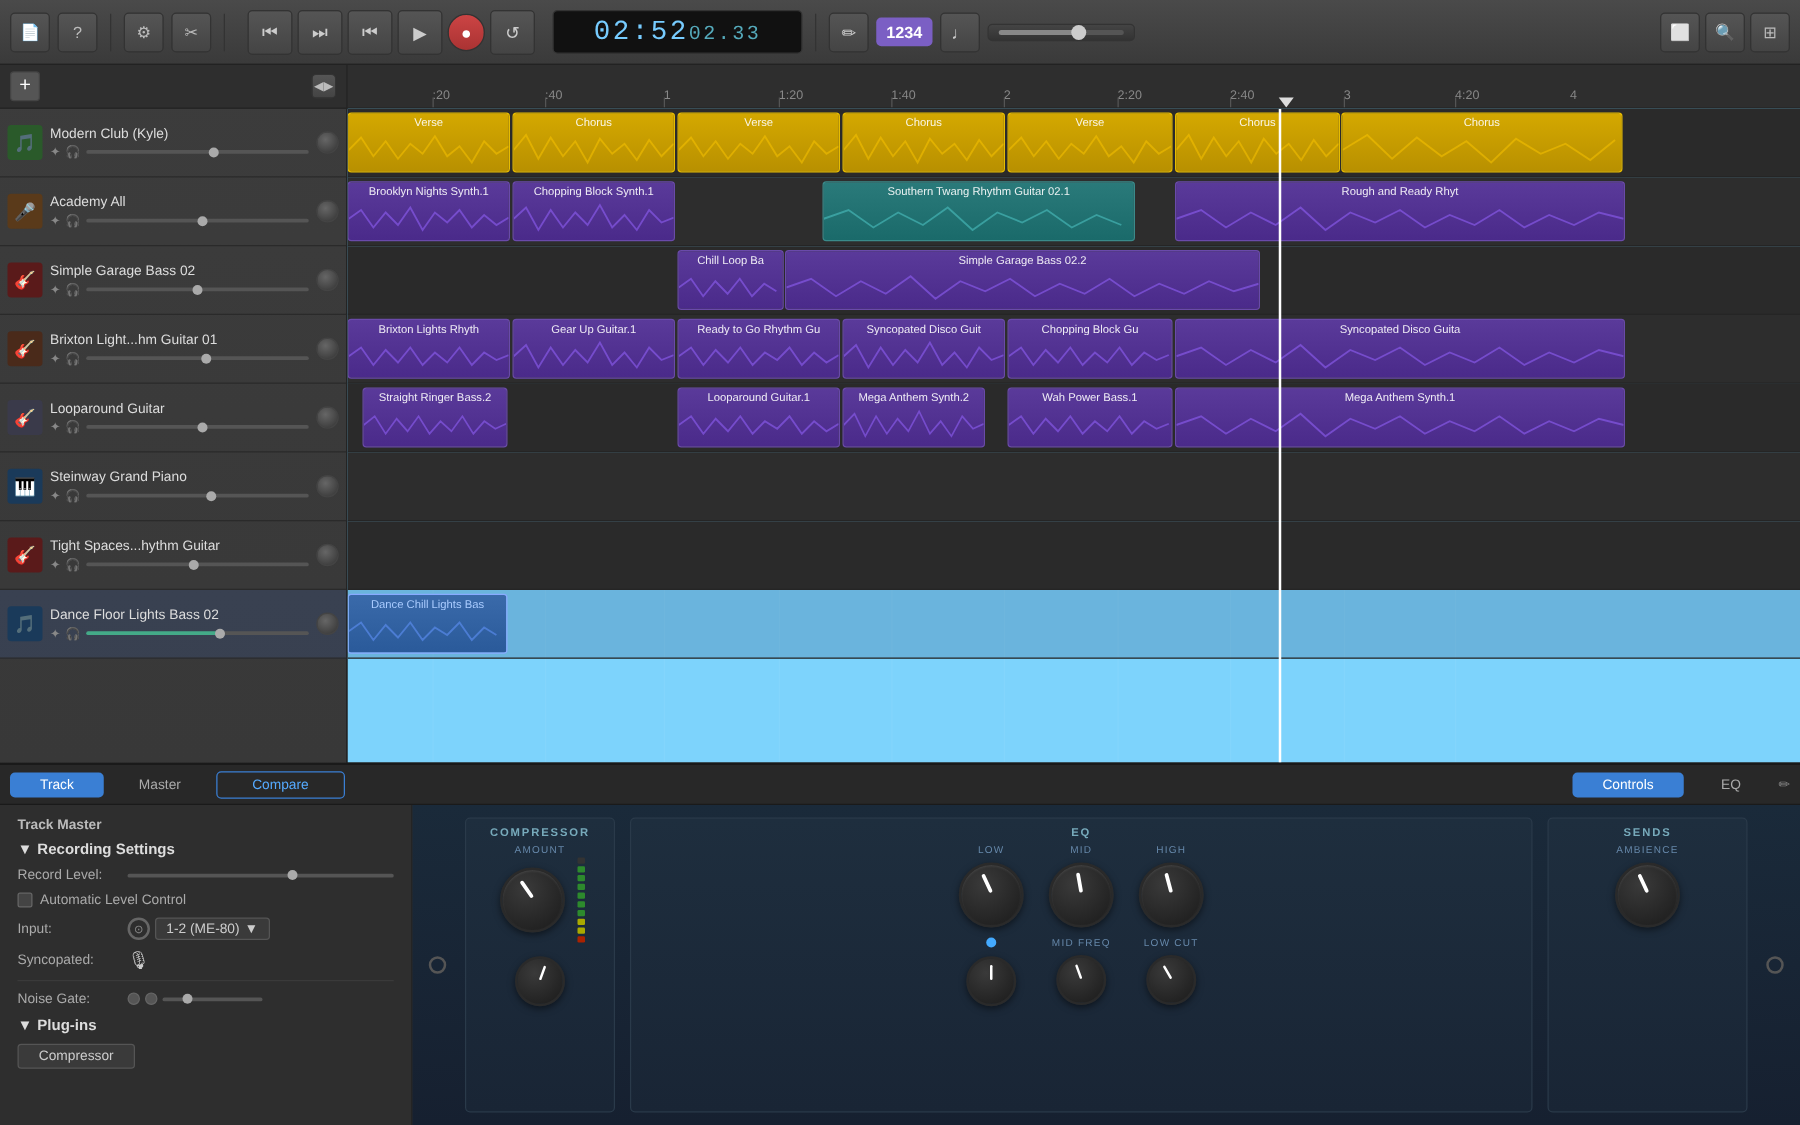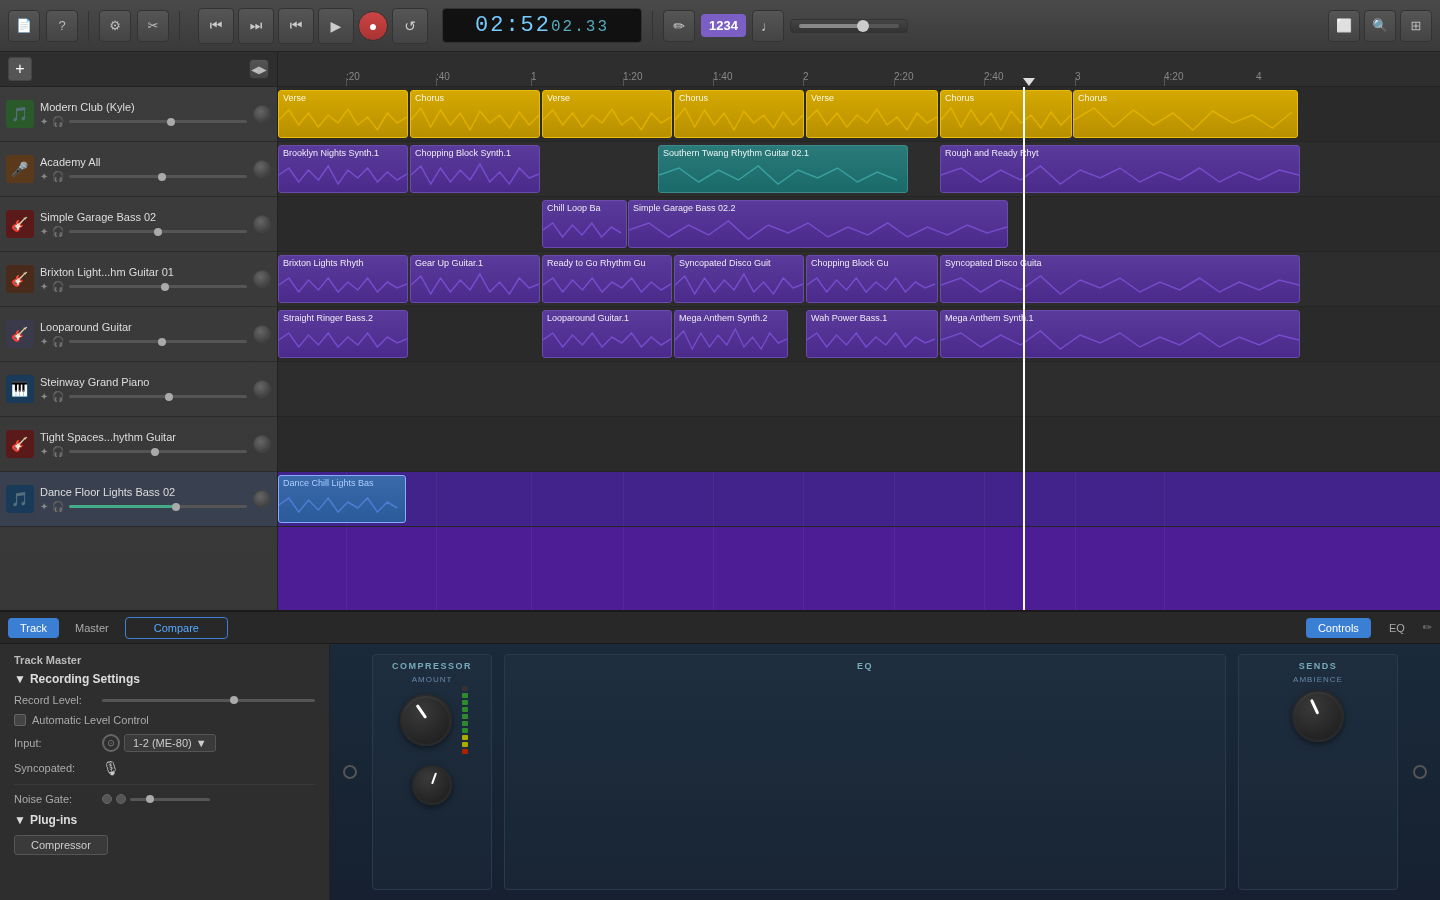--- a/index.html
+++ b/index.html
@@ -203,21 +203,22 @@
       position: absolute;
       bottom: 0;
       width: 1px;
       height: 8px;
       background: #555;
     }
     #tracks-canvas {
       flex: 1;
       position: relative;
       overflow: hidden;
-      background: #4c1d95;
+      background: #7dd3fc;
+      text-align: center;
     }
     .track-lane {
       height: 55px;
       border-bottom: 1px solid #252525;
       position: relative;
       display: flex;
       align-items: center;
     }
     .track-lane:nth-child(odd) { background: #2d2d2d; }
     .track-lane:nth-child(even) { background: #2a2a2a; }
@@ -279,21 +280,21 @@
     #bottom-tabs {
       height: 32px;
       background: #282828;
       border-bottom: 1px solid #1a1a1a;
       display: flex;
       align-items: center;
       padding: 0 8px;
       gap: 4px;
     }
     .bottom-tab {
-      padding: 4px 12px;
+      padding: 4px 24px;
       border-radius: 4px;
       cursor: pointer;
       font-size: 11px;
       color: #aaa;
     }
     .bottom-tab.active {
       background: #3a7fd4;
       color: #fff;
     }
     .bottom-tab.active-outline {
@@ -809,21 +810,21 @@
         </div>
         <div class="clip clip-purple" style="left:662px;width:360px">
           <div class="clip-label">Syncopated Disco Guita</div>
           <svg class="waveform-svg" viewBox="0 0 360 30" preserveAspectRatio="none">
               <polyline points="0,15 20,8 40,22 60,10 80,20 100,6 120,24 140,10 160,18 180,8 200,22 220,12 240,20 260,8 280,22 300,12 320,20 340,10 360,15" fill="none" stroke="rgba(150,100,255,0.9)" stroke-width="1.5"></polyline>
             </svg>
         </div>
       </div>
 
       <div class="track-lane" style="height:55px;">
-        <div class="clip clip-purple" style="left:0px;width:130px">
+        <div class="clip clip-purple" style="left:12px;width:116px">
           <div class="clip-label">Straight Ringer Bass.2</div>
           <svg class="waveform-svg" viewBox="0 0 130 30" preserveAspectRatio="none">
               <polyline points="0,15 10,8 20,22 30,10 40,20 50,8 60,22 70,12 80,20 90,8 100,22 110,12 120,18 130,14" fill="none" stroke="rgba(150,100,255,0.9)" stroke-width="1.5"></polyline>
             </svg>
         </div>
         <div class="clip clip-purple" style="left:264px;width:130px">
           <div class="clip-label">Looparound Guitar.1</div>
           <svg class="waveform-svg" viewBox="0 0 130 30" preserveAspectRatio="none">
               <polyline points="0,15 10,8 20,22 30,10 40,20 50,8 60,22 70,12 80,18 90,8 100,22 110,12 120,20 130,14" fill="none" stroke="rgba(150,100,255,0.9)" stroke-width="1.5"></polyline>
             </svg>
@@ -968,20 +969,41 @@
           </div>
         </div>
 
         <div style="margin-top:8px;">
           <div class="knob-small" style="--rot:20deg;"></div>
         </div>
       </div>
 
       <div class="cs-section">
         <div class="cs-section-title">EQ</div>
+        <div style="display:flex;gap:12px;align-items:flex-start;">
+          <div class="eq-sub">
+            <div class="cs-sub-label">LOW</div>
+            <div class="knob" style="--rot:-25deg;"></div>
+
+            <div style="width:8px;height:8px;border-radius:50%;background:#4af;margin:4px auto;"></div>
+            <div class="knob-small" style="--rot:0deg;"></div>
+          </div>
+          <div class="eq-sub">
+            <div class="cs-sub-label">MID</div>
+            <div class="knob" style="--rot:-10deg;"></div>
+            <div class="cs-sub-label" style="margin-top:4px;">MID FREQ</div>
+            <div class="knob-small" style="--rot:-20deg;"></div>
+          </div>
+          <div class="eq-sub">
+            <div class="cs-sub-label">HIGH</div>
+            <div class="knob" style="--rot:-15deg;"></div>
+            <div class="cs-sub-label" style="margin-top:4px;">LOW CUT</div>
+            <div class="knob-small" style="--rot:-30deg;"></div>
+          </div>
+        </div>
       </div>
 
       <div class="cs-section" style="max-width:160px;">
         <div class="cs-section-title">SENDS</div>
         <div style="display:flex;gap:12px;">
           <div class="sends-knob-wrapper">
             <div class="cs-sub-label">AMBIENCE</div>
             <div class="knob" style="--rot:-25deg;"></div>
           </div>
         </div>

